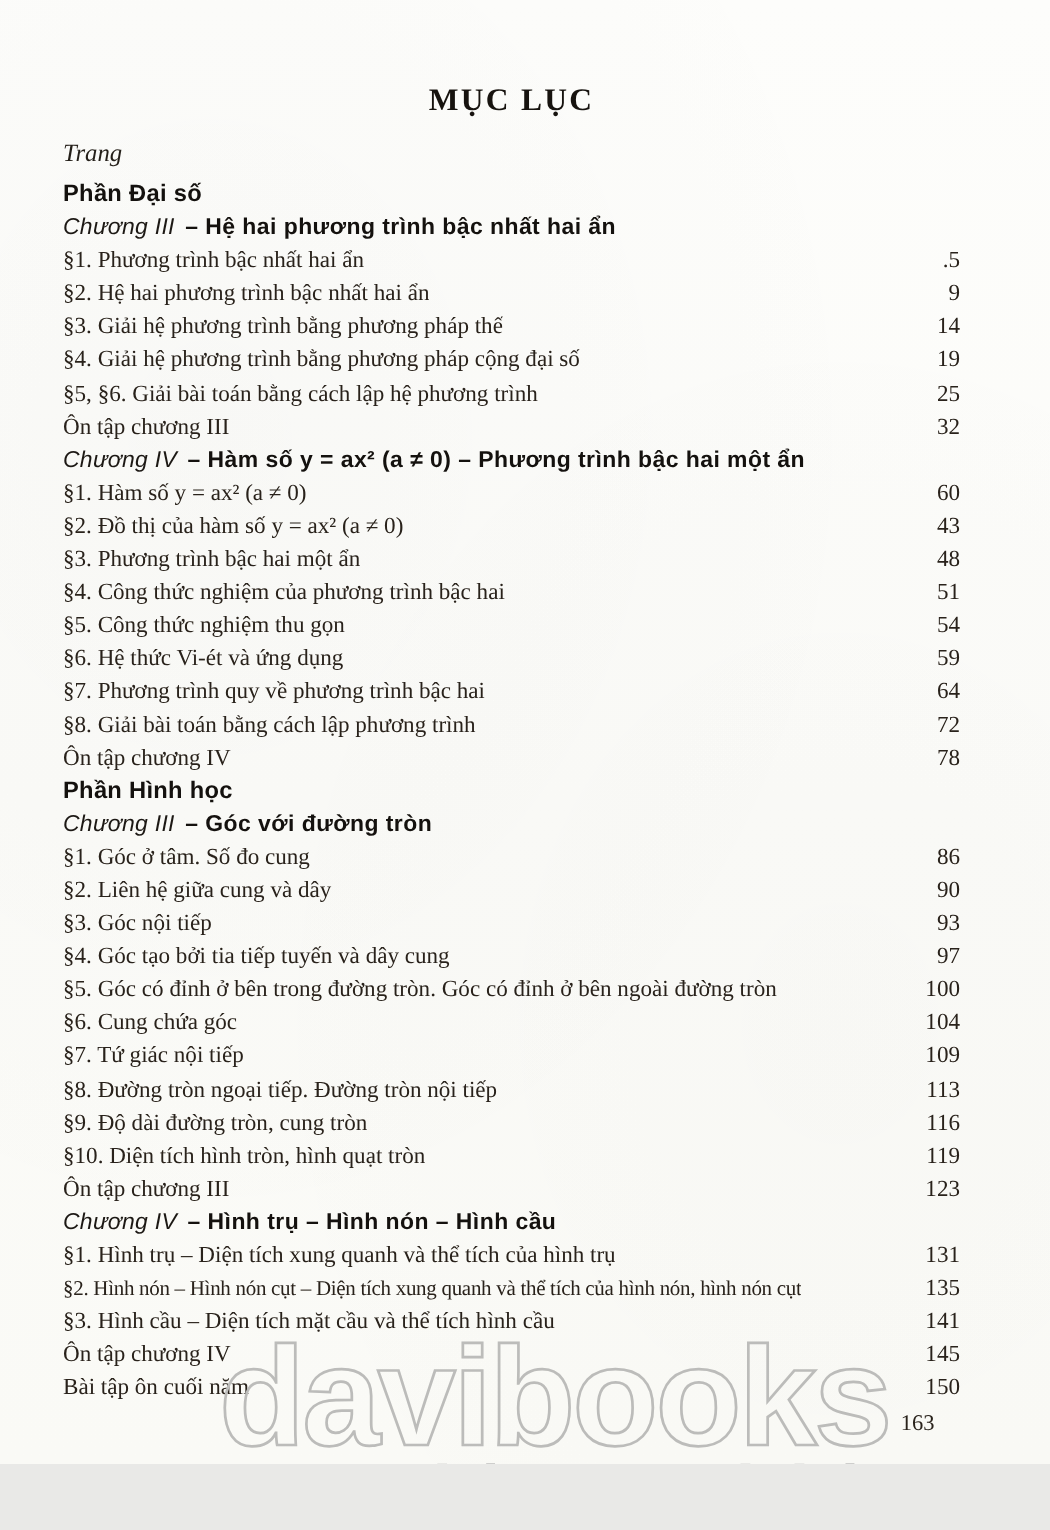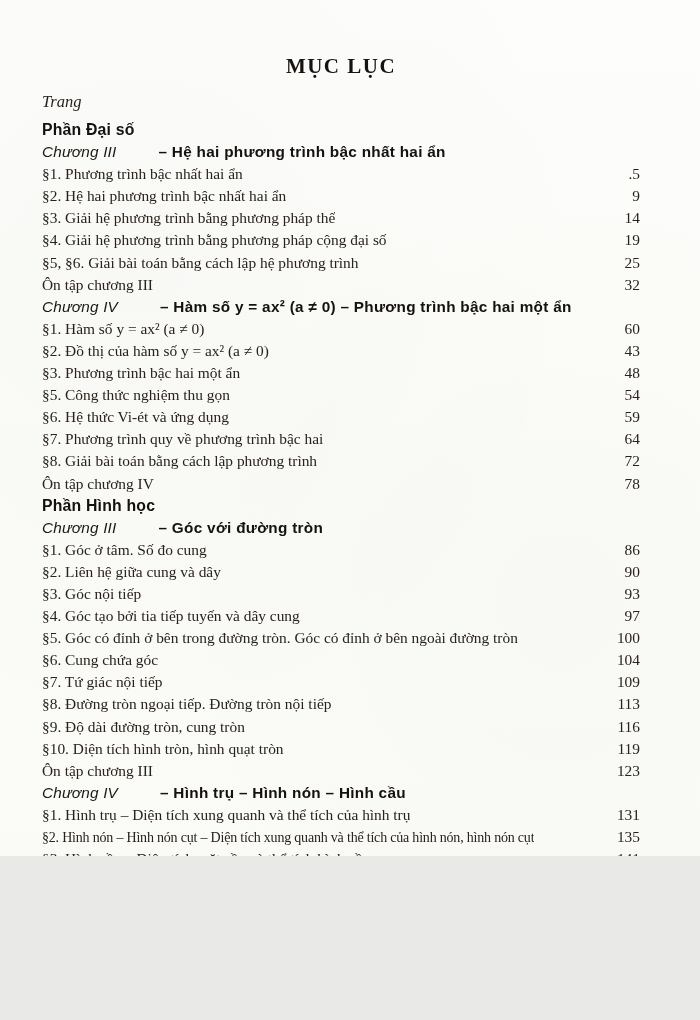--- a/index.html
+++ b/index.html
@@ -1,18 +1,18 @@
 <!DOCTYPE html>
 <html><head>
 <meta charset="utf-8">
 <style>
   html,body{margin:0;padding:0;}
   body{width:700px;height:1020px;overflow:hidden;background:#e9e9e7;}
   .page{
-    position:relative;width:700px;height:856px;overflow:hidden;
+    position:relative;width:700px;height:976px;overflow:hidden;
     background:
       radial-gradient(ellipse at 20% 30%, rgba(0,0,0,0.015), transparent 60%),
       radial-gradient(ellipse at 80% 70%, rgba(0,0,0,0.012), transparent 55%),
       linear-gradient(180deg,#fdfdfb 0%,#fbfbf8 55%,#fafaf6 100%);
     color:#262019;
   }
   .content{position:absolute;left:42px;right:60px;top:54px;}
   .page-title{
     margin:0;text-align:center;
     font-family:"Liberation Serif","DejaVu Serif",serif;
@@ -22,21 +22,21 @@
     text-align:left;padding-right:5px;margin-top:13px;margin-bottom:7px;
     font-family:"Liberation Serif","DejaVu Serif",serif;
     font-style:italic;font-size:16.5px;color:#241f19;
   }
   .toc{position:relative;}
   .row{display:flex;align-items:baseline;height:22.1px;line-height:22.1px;white-space:nowrap;}
   .row.part .part-label{
     font-family:"Liberation Sans","DejaVu Sans",sans-serif;
     font-weight:bold;font-size:15.8px;color:#14110e;letter-spacing:0.2px;
   }
-  .row.chapter{letter-spacing:0.2px;gap:35px;}
+  .row.chapter{letter-spacing:0.2px;}
   .ch-prefix{
     font-family:"Liberation Sans","DejaVu Sans",sans-serif;
     font-style:italic;font-size:15.3px;color:#1c1814;
   }
   .ch-rest{
     font-family:"Liberation Sans","DejaVu Sans",sans-serif;
     font-weight:bold;font-size:15.3px;color:#14110e;margin-left:7px;letter-spacing:0.3px;
   }
   .label{
     font-family:"Liberation Serif","DejaVu Serif",serif;
@@ -115,20 +115,24 @@
         </div>
         <div class="row entry">
           <span class="label">§2. Đồ thị của hàm số y = ax² (a ≠ 0)</span>
           <span class="pagenum">43</span>
         </div>
         <div class="row entry">
           <span class="label">§3. Phương trình bậc hai một ẩn</span>
           <span class="pagenum">48</span>
         </div>
         <div class="row entry">
+          <span class="label">§4. Công thức nghiệm của phương trình bậc hai</span>
+          <span class="pagenum">51</span>
+        </div>
+        <div class="row entry">
           <span class="label">§5. Công thức nghiệm thu gọn</span>
           <span class="pagenum">54</span>
         </div>
         <div class="row entry">
           <span class="label">§6. Hệ thức Vi-ét và ứng dụng</span>
           <span class="pagenum">59</span>
         </div>
         <div class="row entry">
           <span class="label">§7. Phương trình quy về phương trình bậc hai</span>
           <span class="pagenum">64</span>

